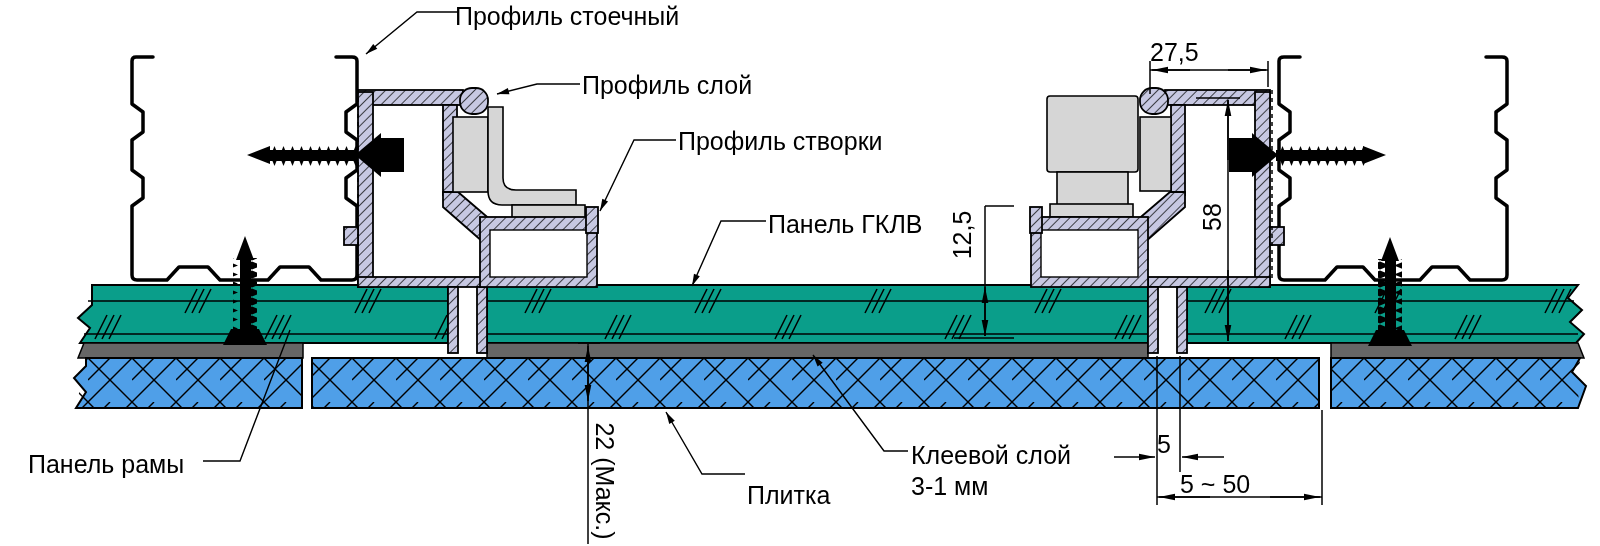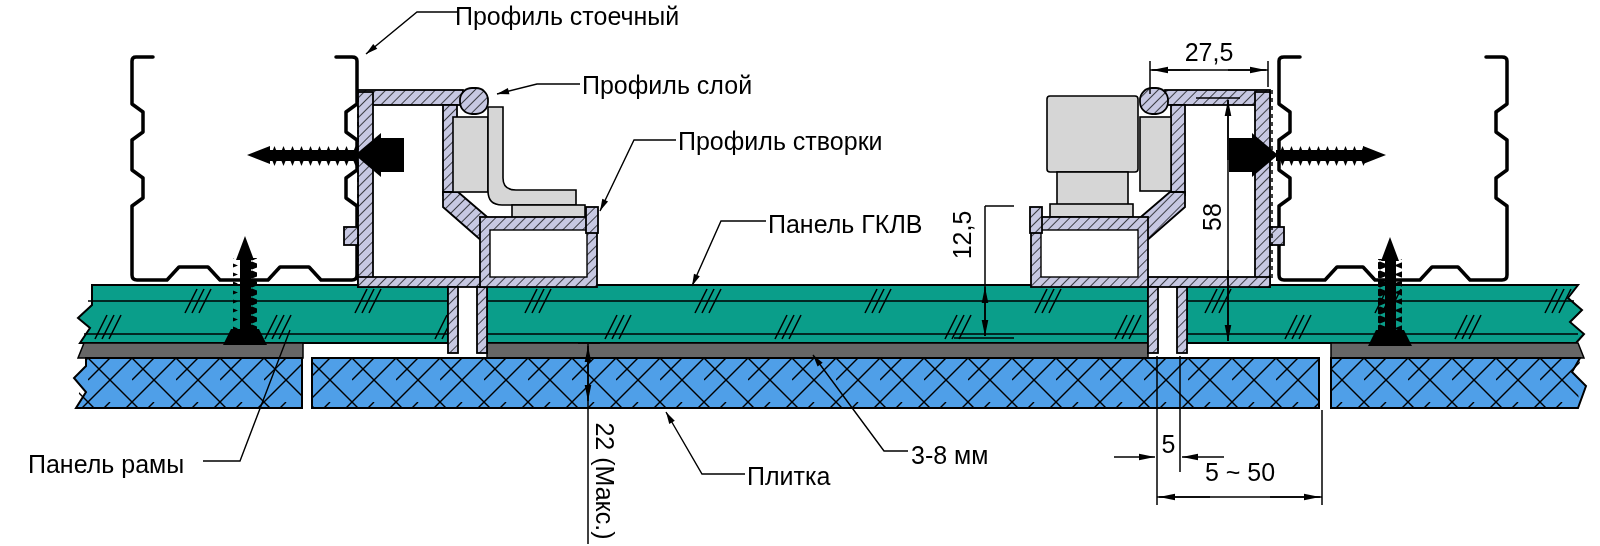--- a/index.html
+++ b/index.html
@@ -15,21 +15,21 @@
   .tilep{fill:var(--tile);stroke:#000;stroke-width:2}
   .ovl{stroke:none}
   .thin{stroke:#000;stroke-width:1.3;fill:none}
   .stud{stroke:#000;stroke-width:3.5;fill:none;stroke-linejoin:round;stroke-linecap:round}
   .diml{stroke:#000;stroke-width:1.5;fill:none}
   .lead{stroke:#000;stroke-width:1.4;fill:none}
   .dash{stroke:#000;stroke-width:1.5;stroke-dasharray:4 4;fill:none}
   .blk{fill:#000;stroke:none}
   .lbl{position:absolute;font-size:25px;line-height:31px;white-space:nowrap}
   .dimt{position:absolute;font-size:25px;white-space:nowrap}
-  .ctr{text-align:center}
+  .ctr{text-align:left}
   .rotccw{transform:translate(-50%,-50%) rotate(-90deg)}
   .rotcw{transform:translate(-50%,-50%) rotate(90deg)}
 </style>
 </head>
 <body>
 
 <div id="stage">
 
 <svg width="1600" height="546" viewBox="0 0 1600 546">
   <defs>
@@ -246,25 +246,26 @@
   </g>
 </svg>
 
 <div class="lbl" style="left:455px;top:1px">
   <div>Профиль стоечный</div>
 </div>
 <div class="lbl" style="left:582px;top:70px">Профиль слой</div>
 <div class="lbl" style="left:678px;top:126px">Профиль створки</div>
 <div class="lbl" style="left:768px;top:209px">Панель ГКЛВ</div>
 <div class="lbl" style="left:28px;top:449px">Панель рамы</div>
-<div class="lbl" style="left:747px;top:461px">Плитка</div>
+<div class="lbl" style="left:747px;top:480px">Плитка</div>
 <div class="lbl" style="left:911px;top:440px">
-  <div>3-8 мм</div>
+  <div>Клеевой слой</div>
+  <div>3-1 мм</div>
 </div>
 
 <div class="dimt ctr" style="left:1150px;top:38px;width:118px">27,5</div>
 <div class="dimt rotccw" style="left:1212px;top:217px">58</div>
 <div class="dimt rotccw" style="left:962px;top:235px">12,5</div>
 <div class="dimt rotcw" style="left:604px;top:481px">22 (Макс.)</div>
 <div class="dimt ctr" style="left:1157px;top:430px;width:23px">5</div>
-<div class="dimt ctr" style="left:1180px;top:458px;width:120px">5 ~ 50</div>
+<div class="dimt ctr" style="left:1180px;top:470px;width:120px">5 ~ 50</div>
 
 </div>
 
 </body></html>

